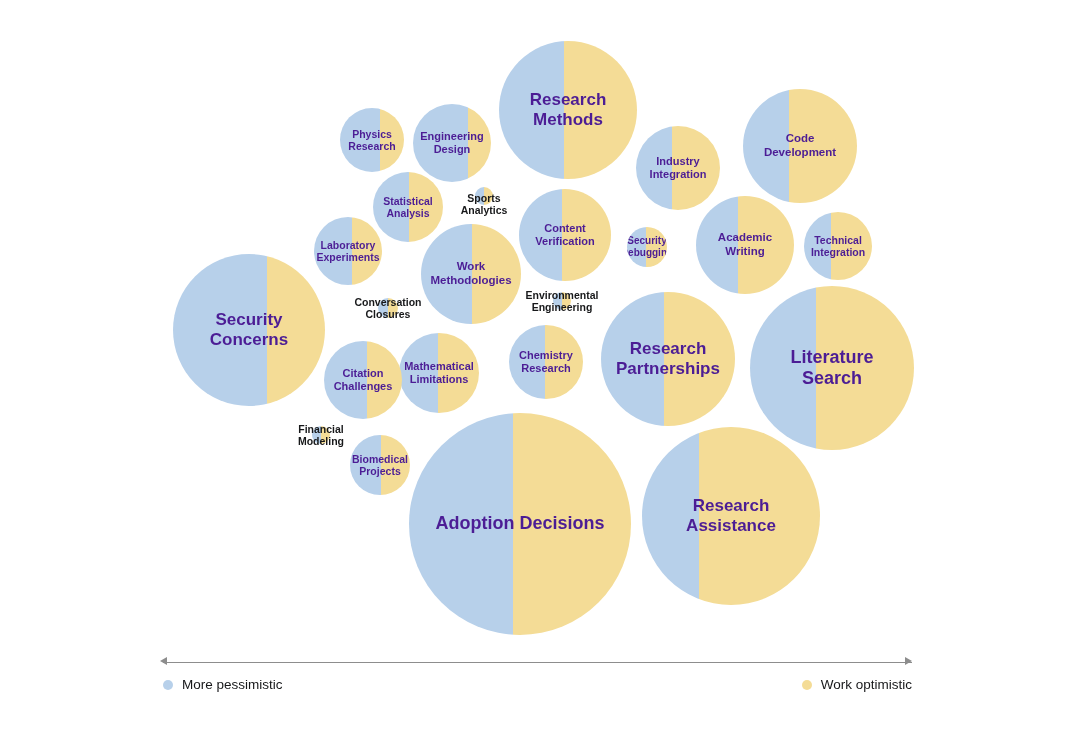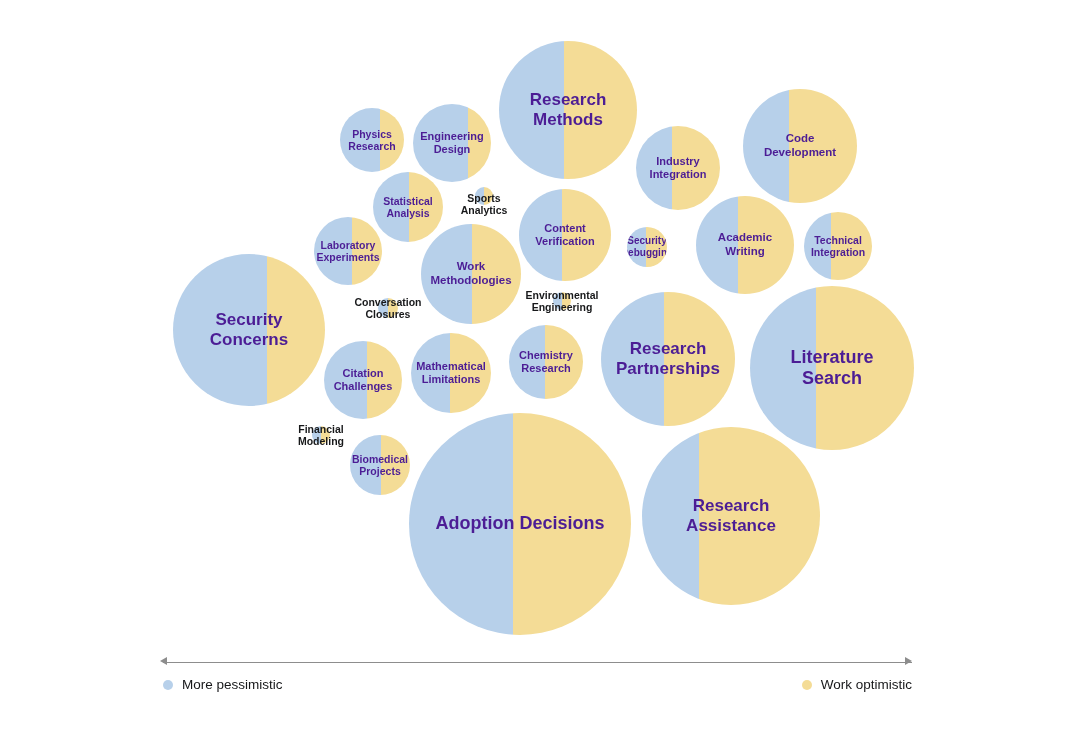--- a/index.html
+++ b/index.html
@@ -226,21 +226,21 @@
       <div class="half-right" style="background: rgb(244, 220, 150); width: 60%;"></div>
       <div class="bubble-label" style="font-size: 18px;">Literature
 Search</div>
     </div>
     <div class="bubble" style="left: 509px; top: 325px; width: 74px; height: 74px;">
       <div class="half-left" style="background: rgb(183, 208, 234); width: 48%;"></div>
       <div class="half-right" style="background: rgb(244, 220, 150); width: 52%;"></div>
       <div class="bubble-label" style="font-size: 11px;">Chemistry
 Research</div>
     </div>
-    <div class="bubble" style="left: 411px; top: 333px; width: 80px; height: 80px;">
+    <div class="bubble" style="left: 399px; top: 333px; width: 80px; height: 80px;">
       <div class="half-left" style="background: rgb(183, 208, 234); width: 49%;"></div>
       <div class="half-right" style="background: rgb(244, 220, 150); width: 51%;"></div>
       <div class="bubble-label" style="font-size: 11px;">Mathematical
 Limitations</div>
     </div>
     <div class="bubble" style="left: 324px; top: 341px; width: 78px; height: 78px;">
       <div class="half-left" style="background: rgb(183, 208, 234); width: 55%;"></div>
       <div class="half-right" style="background: rgb(244, 220, 150); width: 45%;"></div>
       <div class="bubble-label" style="font-size: 11px;">Citation
 Challenges</div>

